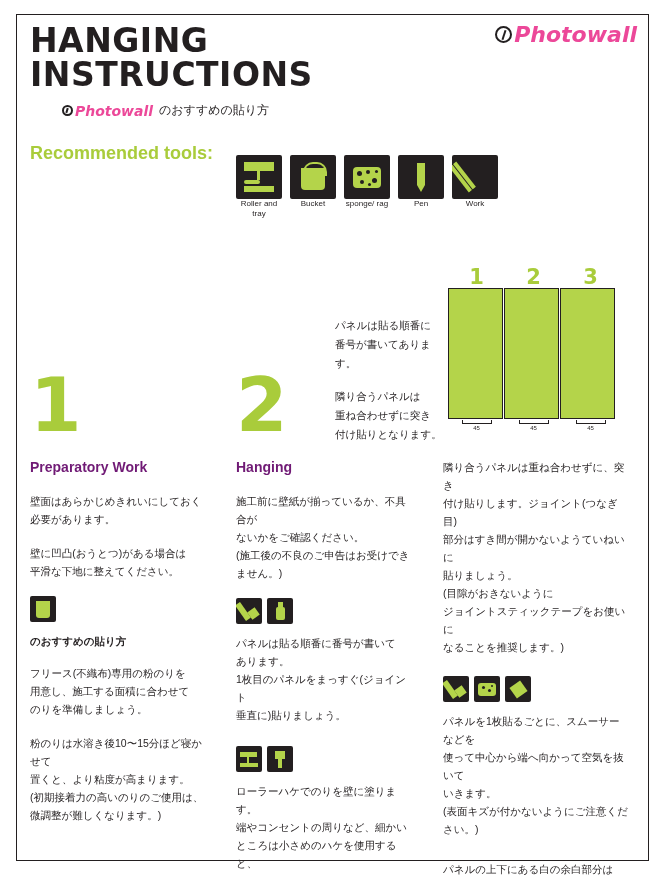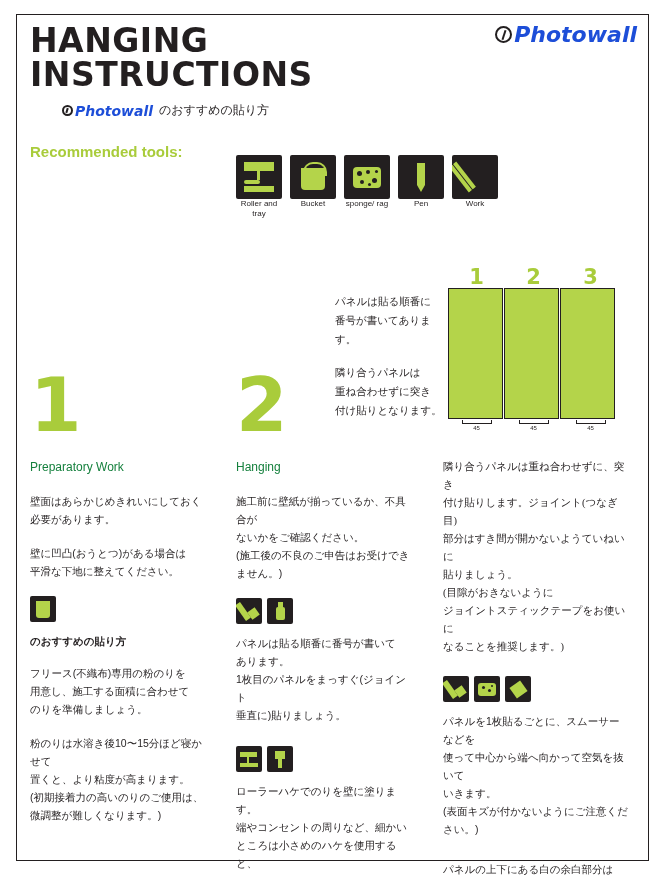--- a/index.html
+++ b/index.html
@@ -60,21 +60,21 @@
     font-size: 12px;
     color: #231f20;
     margin-left: 6px;
   }
   .brand {
     display: inline-flex;
     align-items: center;
     font-family: "DejaVu Sans", sans-serif;
     font-weight: bold;
     font-style: italic;
-    color: #1d4ed8;
+    color: #ec4899;
   }
   .brand .mark {
     display: inline-block;
     border: 2px solid #231f20;
     border-radius: 50%;
     width: 0.78em;
     height: 0.78em;
     position: relative;
     margin-right: 2px;
     box-sizing: border-box;
@@ -98,21 +98,21 @@
     top: 22px;
   }
 
   
   .tools-label {
     position: absolute;
     left: 30px;
     top: 143px;
     color: #a9cc3b;
     font-weight: bold;
-    font-size: 15px;
+    font-size: 18px;
   }
   .tools {
     position: absolute;
     left: 236px;
     top: 155px;
     display: flex;
     gap: 8px;
   }
   .tool {
     width: 46px;
@@ -212,23 +212,23 @@
 
   
   .col {
     position: absolute;
     font-size: 10.5px;
     line-height: 18px;
     color: #231f20;
   }
   .col p { margin: 0 0 16px 0; }
   .col-head {
-    color: #15803d;
-    font-weight: normal;
-    font-size: 12px;
+    color: #701a75;
+    font-weight: bold;
+    font-size: 14px;
     margin: 0 0 14px 0;
   }
   .col1 { left: 30px; top: 458px; width: 175px; }
   .col2 { left: 236px; top: 458px; width: 180px; }
   .col3 { left: 443px; top: 458px; width: 186px; }
 
   .strong { font-weight: bold; font-size: 10.5px; }
 
   
   .iconstrip { display: flex; gap: 5px; margin: 2px 0 10px 0; }
@@ -349,21 +349,21 @@
           <span class="g knife-line"></span>
       </div>
       <div class="cap">Work</div>
     </div>
   </div>
 
   <div class="bignum num1">1</div>
   <div class="bignum num2">2</div>
 
   <div class="s2top">
-    <p style="white-space:pre-line;">パネルは貼る順番に
+    <p style="white-space:pre-line;margin-top:24px;">パネルは貼る順番に
 番号が書いてあります。</p>
     <p style="white-space:pre-line;">隣り合うパネルは
 重ね合わせずに突き
 付け貼りとなります。</p>
   </div>
 
   <div class="panels">
     <div class="panel-nums">
       <span>1</span>
       <span>2</span>
@@ -435,21 +435,21 @@
     </div>
     <p style="white-space:pre-line;">ローラーハケでのりを壁に塗ります。
 端やコンセントの周りなど、細かい
 ところは小さめのハケを使用すると、
 キレイに塗ります。塗り残しがあると
 壁紙が壁に密着せず、気泡が入る
 原因となります。</p>
   </div>
 
   <div class="col col3">
-    <p style="white-space:pre-line; margin-bottom:20px;font-family:Liberation Serif, serif;">隣り合うパネルは重ね合わせずに、突き
+    <p style="white-space:pre-line; margin-bottom:20px;">隣り合うパネルは重ね合わせずに、突き
 付け貼りします。ジョイント(つなぎ目)
 部分はすき間が開かないようていねいに
 貼りましょう。
 (目隙がおきないように
 ジョイントスティックテープをお使いに
 なることを推奨します。)</p>
     <div class="iconstrip">
       <span class="ic">
           <span class="g mini-knife"></span>
           <span class="g mini-spat"></span>

